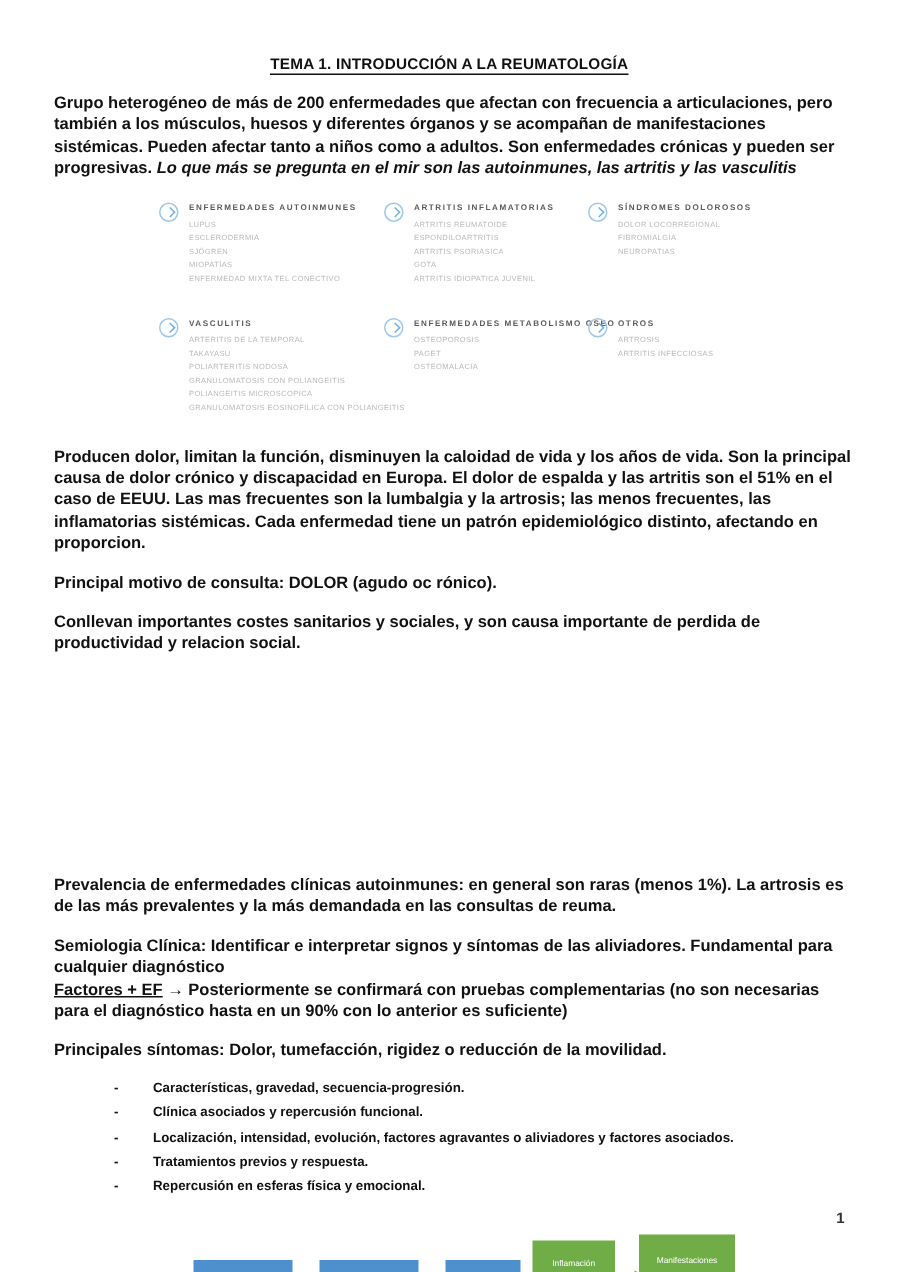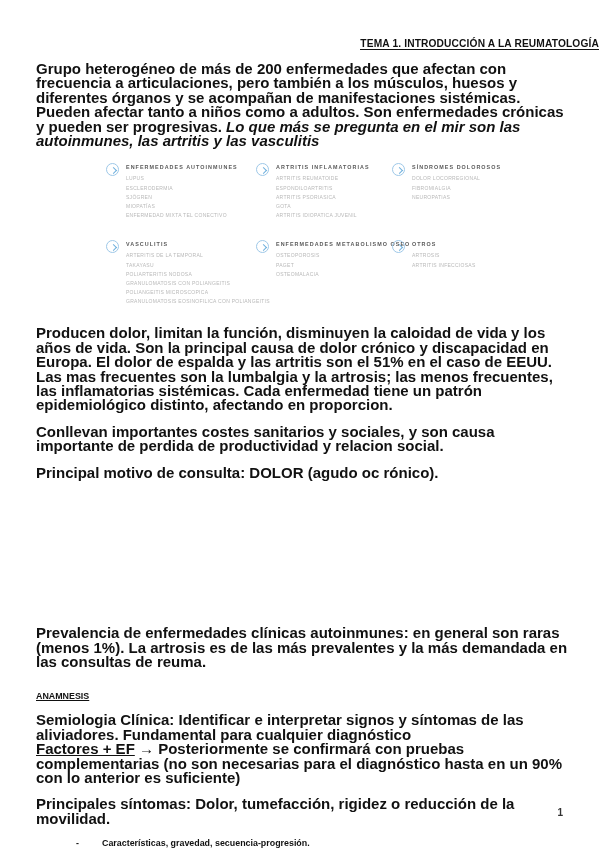--- a/index.html
+++ b/index.html
@@ -9,33 +9,33 @@
     height: 848px;
     background: #ffffff;
     font-family: "Liberation Sans", sans-serif;
     color: #111111;
     overflow: hidden;
     position: relative;
   }
   .page { position: relative; width: 599px; height: 848px; padding: 0; }
 
   
-  .title-wrap { text-align: right; padding-top: 33px; }
+  .title-wrap { text-align: center; padding-top: 33px; }
   .doc-title {
     display: inline-block;
     font-size: 10.2px;
     font-weight: bold;
     letter-spacing: 0.15px;
     border-bottom: 1px solid #111;
     padding-bottom: 0px;
   }
 
   
   .para {
-    font-size: 15px;
+    font-size: 11px;
     font-weight: bold;
     line-height: 14.4px;
     color: #111;
     text-align: left;
     padding: 0 30px 0 36px;
   }
   .para.intro { margin-top: 11px; }
   .ital { font-style: italic; font-weight: bold; }
   .para.spaced { margin-top: 12px; }
   .para.red { color: #ee0000; margin-top: 12px; }
@@ -210,22 +210,22 @@
       <div class="cat-body">
         <div class="cat-title">OTROS</div>
         <div class="cat-item">ARTROSIS</div>
         <div class="cat-item">ARTRITIS INFECCIOSAS</div>
       </div>
     </div>
 
   </div>
 
   <div class="para spaced">Producen dolor, limitan la función, disminuyen la caloidad de vida y los años de vida. Son la principal causa de dolor crónico y discapacidad en Europa. El dolor de espalda y las artritis son el 51% en el caso de EEUU. Las mas frecuentes son la lumbalgia y la artrosis; las menos frecuentes, las inflamatorias sistémicas. Cada enfermedad tiene un patrón epidemiológico distinto, afectando en proporcion.</div>
+  <div class="para spaced">Principal motivo de consulta: DOLOR (agudo oc rónico).</div>
   <div class="para spaced">Conllevan importantes costes sanitarios y sociales, y son causa importante de perdida de productividad y relacion social.</div>
-  <div class="para spaced">Principal motivo de consulta: DOLOR (agudo oc rónico).</div>
 
   <div class="flow">
 
     <div class="arrow" style="left:194px; top:427px; width:14px; background:#C9A0DC; color:#C9A0DC; position:absolute;"></div>
     <div class="arrow" style="left:279px; top:427px; width:14px; background:#C9A0DC; color:#C9A0DC; position:absolute;"></div>
     <div class="diag" style="left:347px; top:427px; width:26px; background:#70AD47; transform:rotate(-31deg);"></div>
     <div class="diag" style="left:347px; top:427px; width:26px; background:#F4B6C2; transform:rotate(31deg);"></div>
     <div class="arrow" style="left:410px; top:408px; width:16px; background:#70AD47; color:#70AD47; position:absolute;"></div>
 
     <div class="fbox" style="left:129px; top:399px; width:66px; height:56px; background:#4E90CE;">
@@ -250,21 +250,20 @@
     </div>
 
     <div class="fbox" style="left:426px; top:382px; width:64px; height:48px; background:#70AD47;">
       <span>Manifestaciones orgánicas y sistémicas</span>
     </div>
 
   </div>
 
   <div class="para" style="margin-top:10px;">Prevalencia de enfermedades clínicas autoinmunes: en general son raras (menos 1%). La artrosis es de las más prevalentes y la más demandada en las consultas de reuma.</div>
 
-  <div class="sec-head">ANAMNESIS</div>
 
   <div class="para spaced"><span>Semiologia Clínica: Identificar e interpretar signos y síntomas de las aliviadores. Fundamental para cualquier diagnóstico</span><br><span class="uline">Factores + EF</span><span> → Posteriormente se confirmará con pruebas complementarias (no son necesarias para el diagnóstico hasta en un 90% con lo anterior es suficiente)</span></div>
 
   <div class="para spaced">Principales síntomas: Dolor, tumefacción, rigidez o reducción de la movilidad.</div>
 
 
   <div class="bullets">
     <div class="bullet">
         <span class="dash">-</span>
         <span>Características, gravedad, secuencia-progresión.</span>

